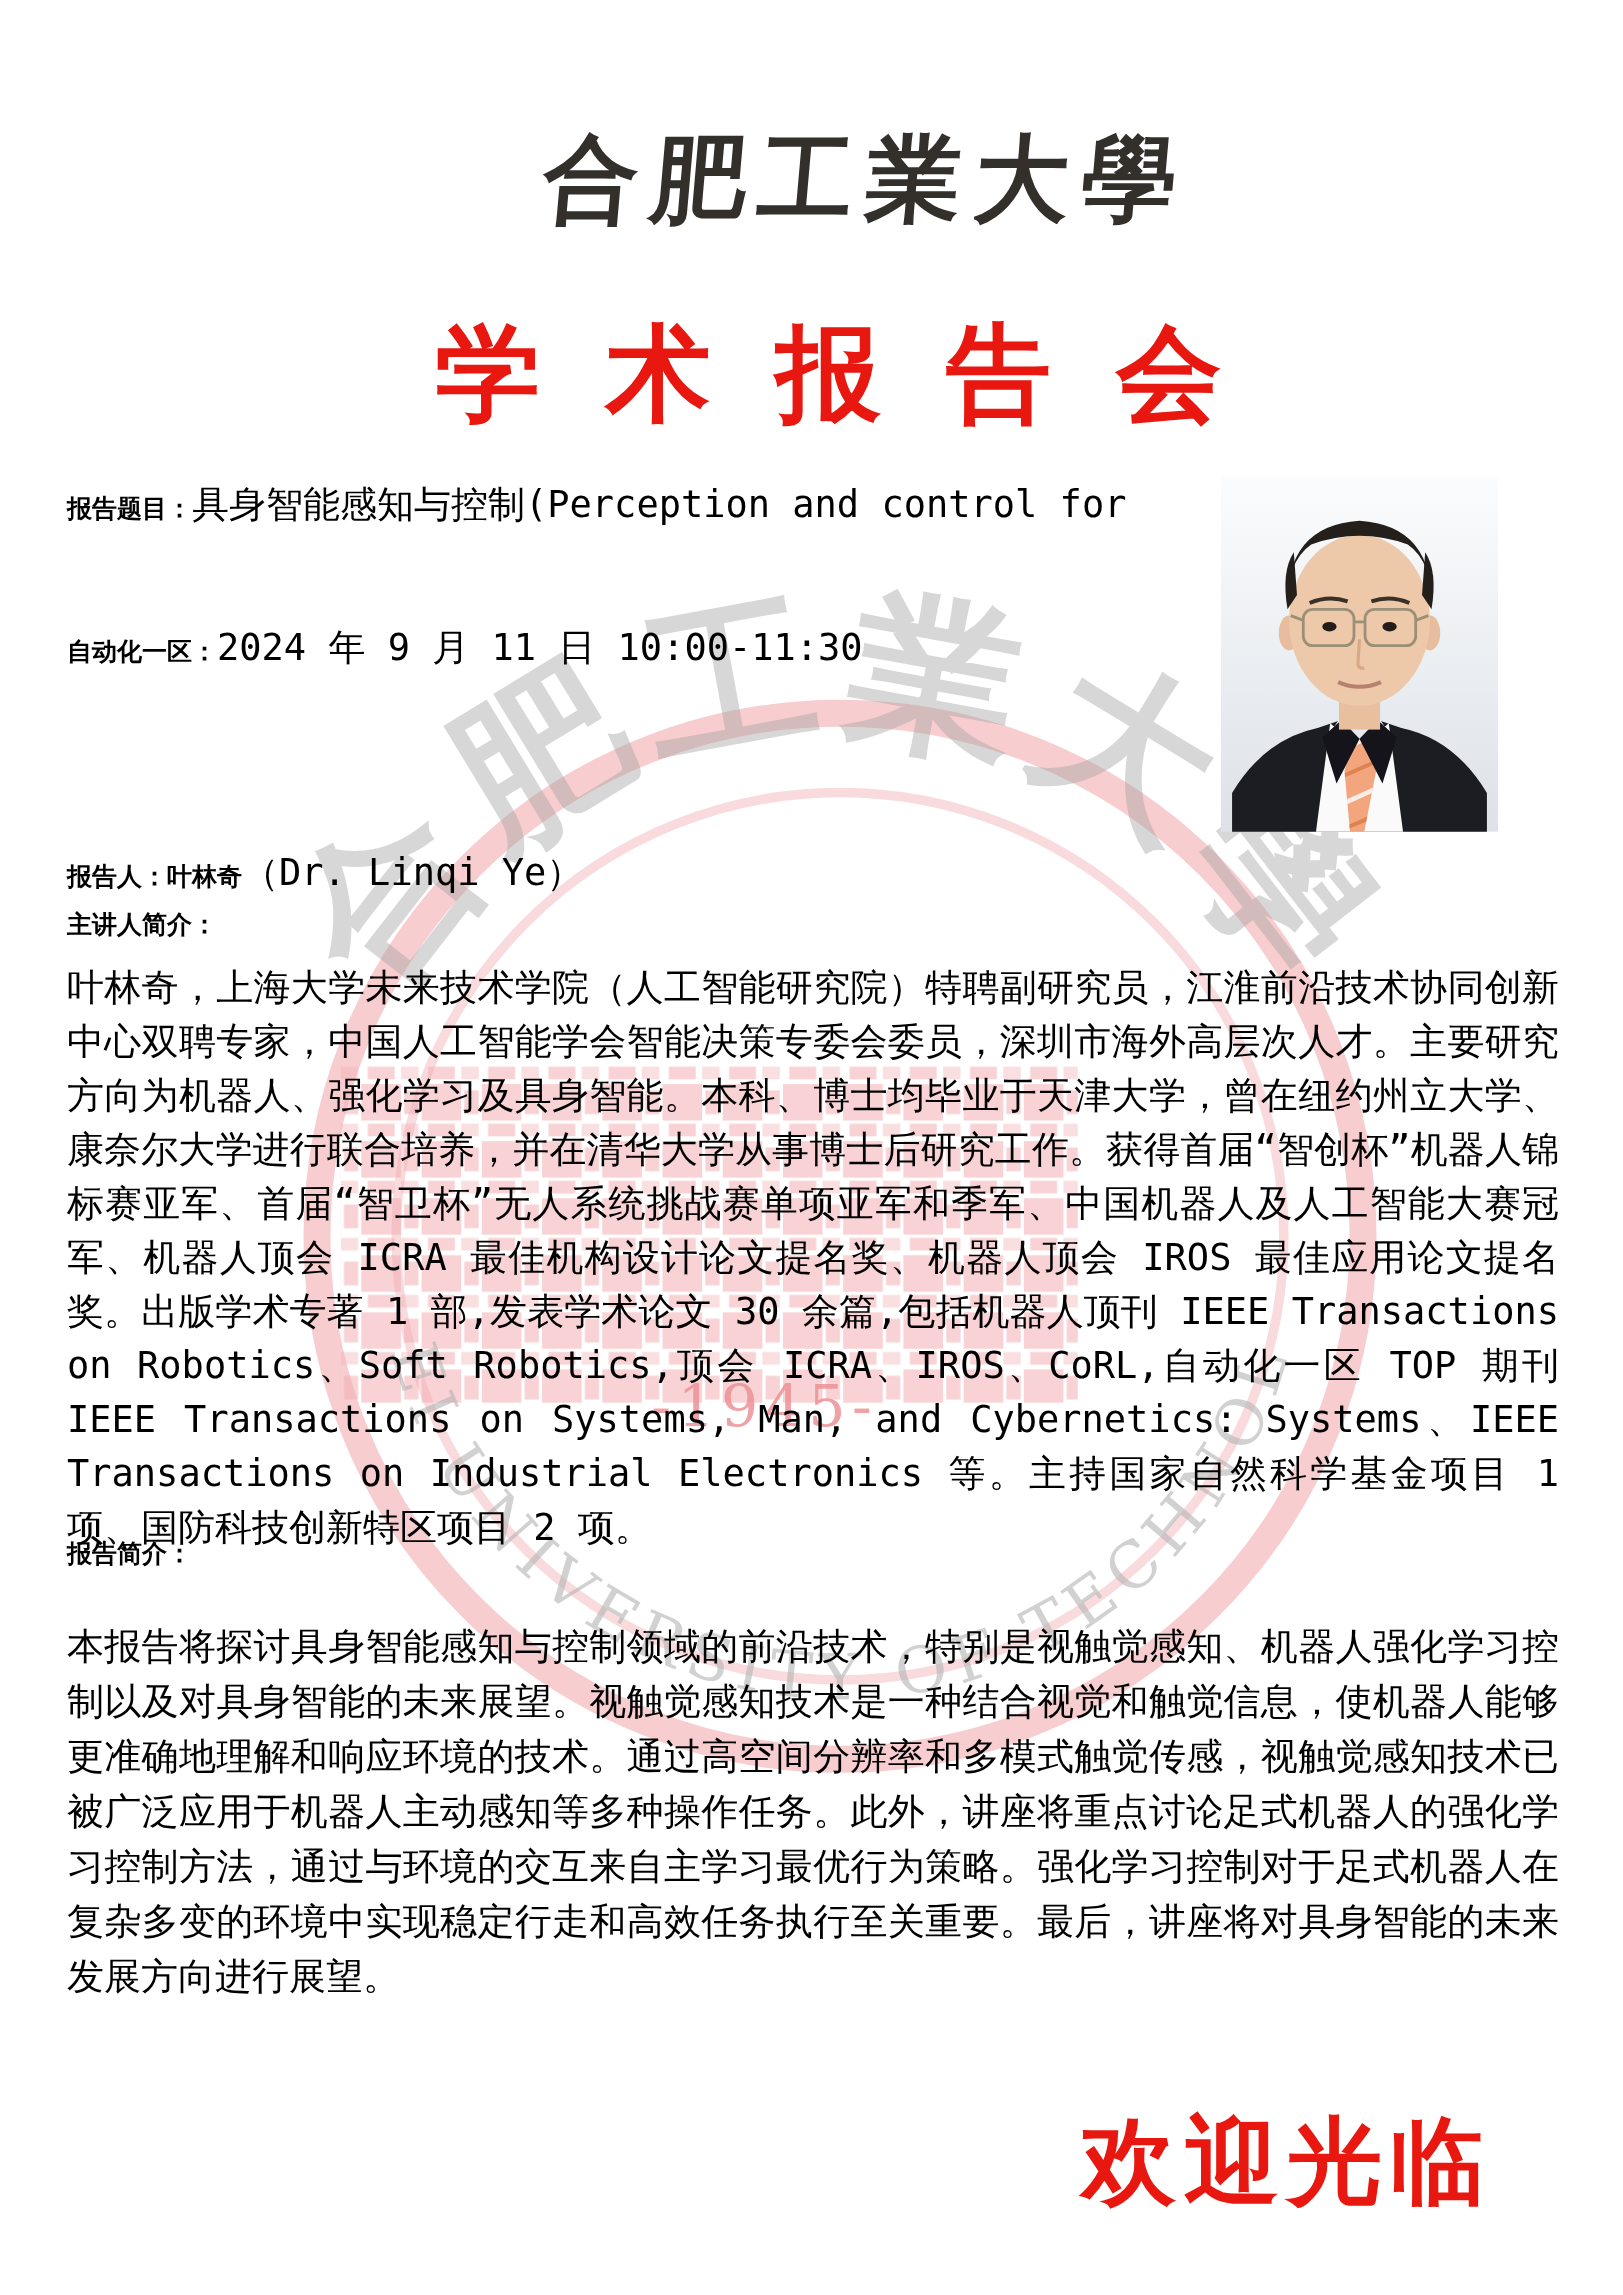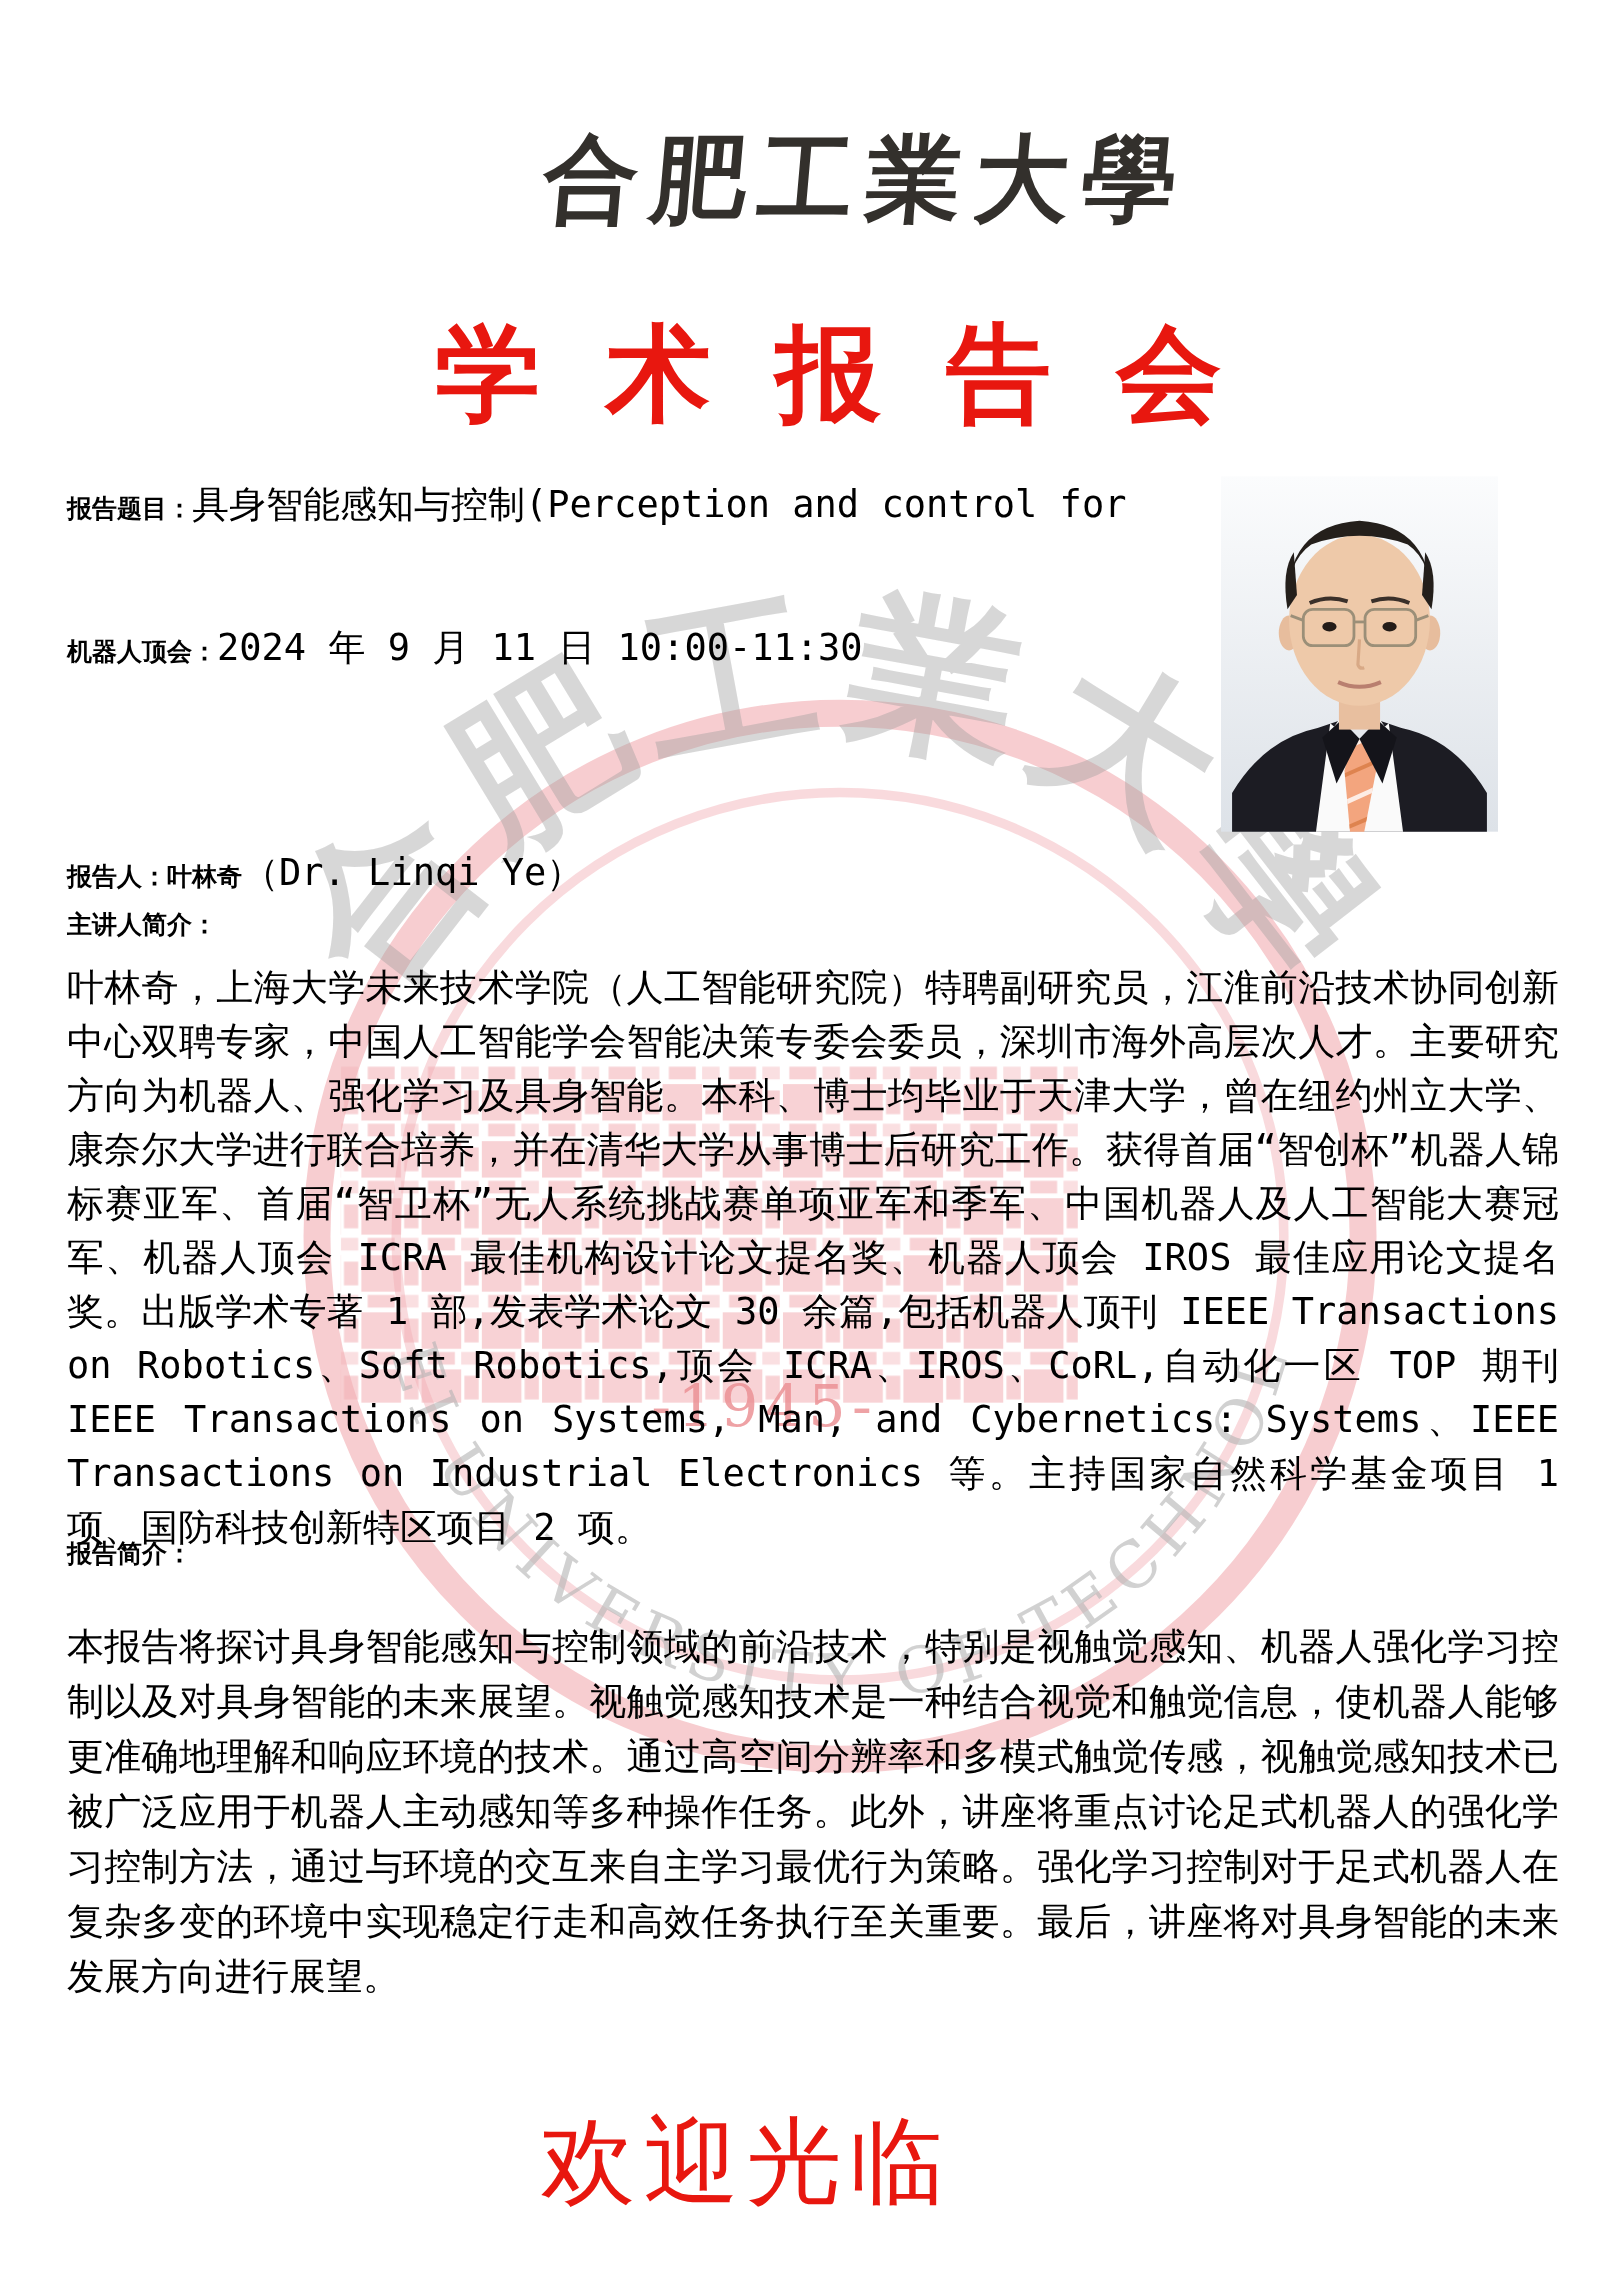--- a/index.html
+++ b/index.html
@@ -23,22 +23,22 @@
   .r-topic2{top:550px;left:237px;}
   .r-time{top:623px;}
   .r-venue{top:738px;}
   .r-speaker{top:848px;}
   .r-biohead{top:908px;}
   .para{position:absolute;left:67px;width:1492px;text-align:justify;
         font-family:"DejaVu Sans Mono", monospace;font-size:37px;}
   .p-bio{top:961px;line-height:54px;}
   .r-abshead{top:1537px;}
   .p-abs{top:1619px;line-height:55px;}
-  .welcome{position:absolute;left:0;top:2099px;width:1493px;text-align:center;
-           font-family:"DejaVu Sans", sans-serif;font-weight:400;font-size:95px;
+  .welcome{position:absolute;left:0;top:2099px;width:1493px;text-align:right;
+           font-family:"DejaVu Sans", sans-serif;font-weight:700;font-size:95px;
            letter-spacing:8px;color:#e8170f;}
   .photo{position:absolute;left:1221px;top:476px;width:277px;height:356px;z-index:1;}
 </style>
 </head>
 <body>
 
 <div class="page">
 
   <svg class="wm" viewBox="0 0 2048 2896" width="1623" height="2295" xmlns="http://www.w3.org/2000/svg">
     <defs>
@@ -72,21 +72,21 @@
 
     <div class="logo">合肥工業大學</div>
 
     <div class="title">学 术 报 告 会</div>
 
     <div class="row r-topic">
       <span class="lab">报告题目：</span><span class="val">具身智能感知与控制(Perception and control for</span>
     </div>
 
     <div class="row r-time">
-      <span class="lab">机器人顶会：</span><span class="val">2024 年 9 月 11 日 10:00-11:30</span>
+      <span class="lab">自动化一区：</span><span class="val">2024 年 9 月 11 日 10:00-11:30</span>
     </div>
 
 
     <div class="row r-speaker">
       <span class="lab">报告人：</span><span class="lab">叶林奇</span><span class="val">（Dr. Linqi Ye）</span>
     </div>
 
     <div class="row r-biohead">
       <span class="lab">主讲人简介：</span>
     </div>

